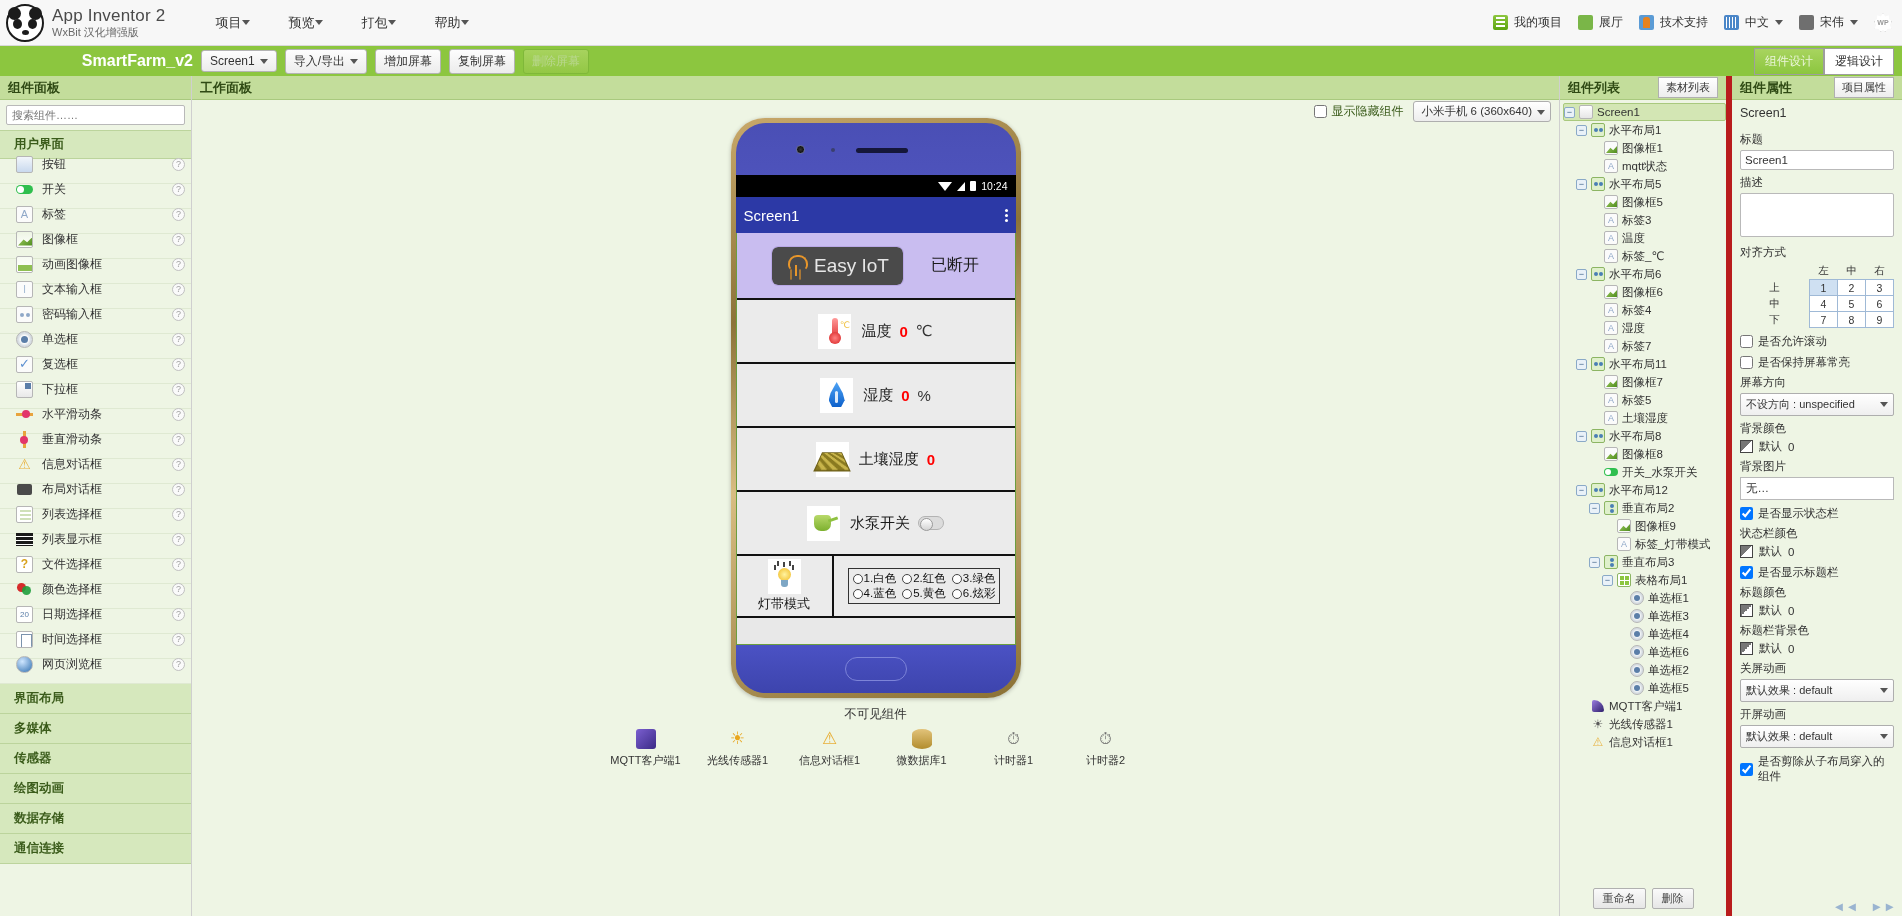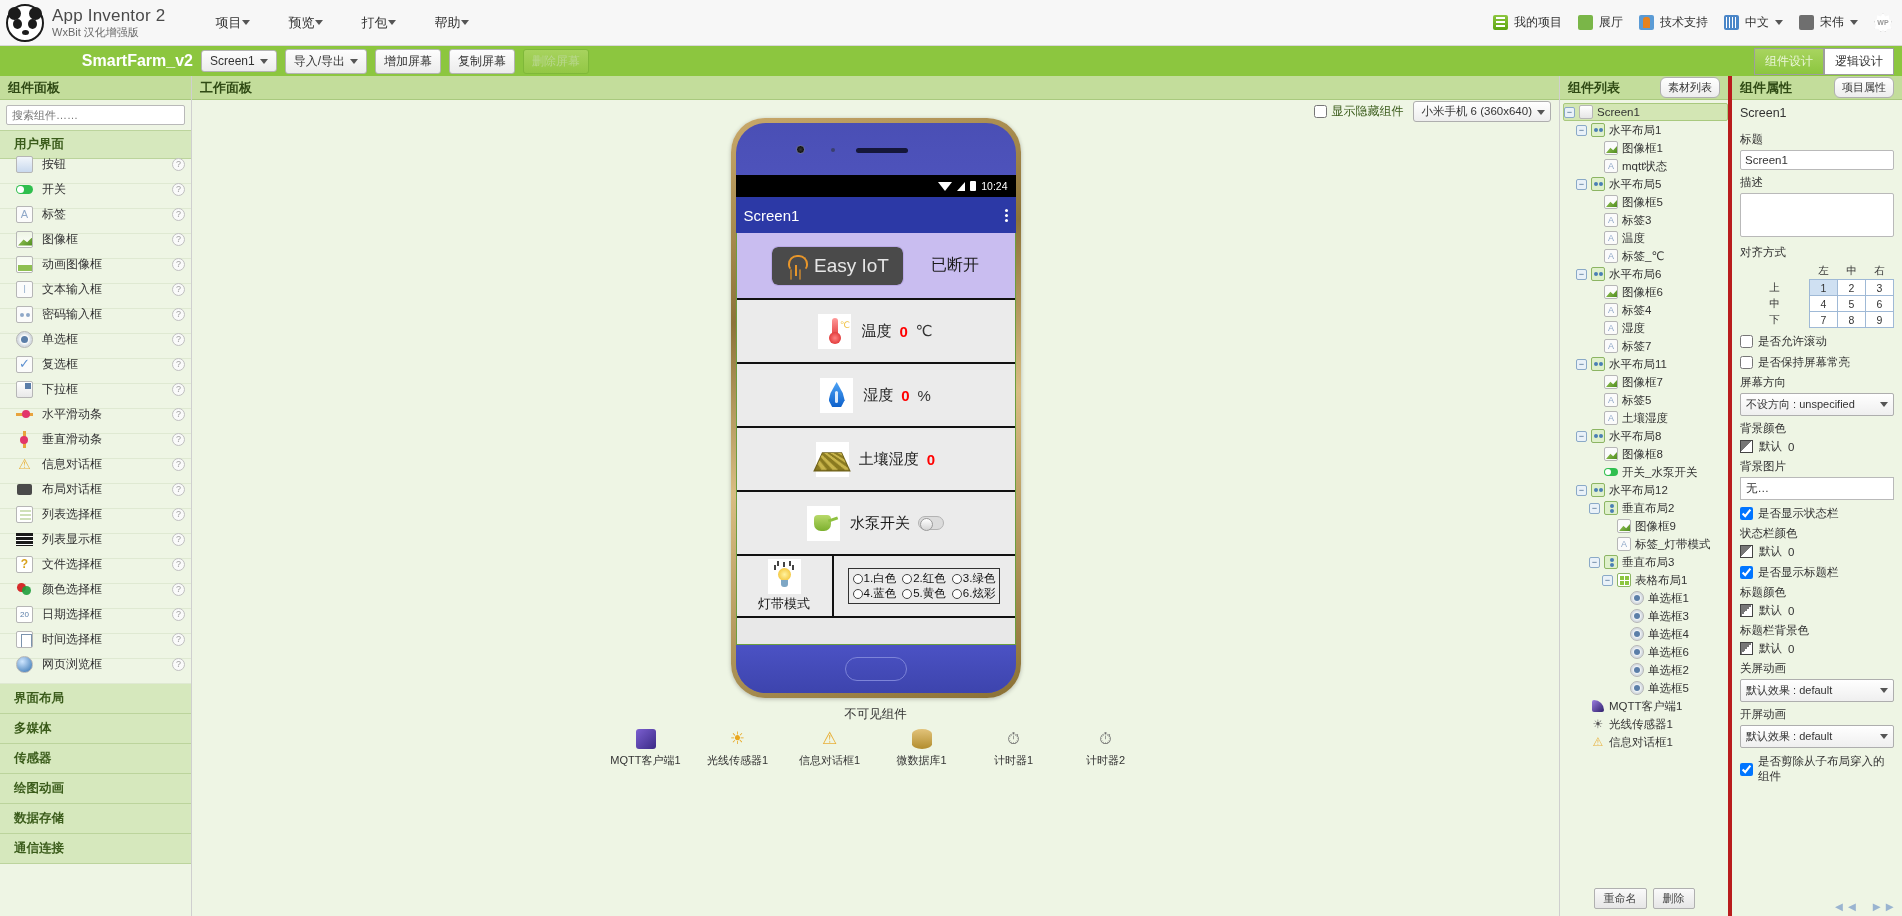--- a/index.html
+++ b/index.html
@@ -102,21 +102,21 @@
   
   .main { position:absolute; left:0; top:76px; width:1902px; height:840px; display:flex; }
 
   .panel-hdr {
     background:#c3dd9b; color:#2f4a14; font-size:13px; font-weight:bold;
     padding:5px 8px; height:24px; display:flex; align-items:center;
     border-bottom:1px solid #a9c97e;
   }
   .panel-hdr .hdr-btn {
     margin-left:auto; font-size:11px; font-weight:normal; background:linear-gradient(#fff,#ededed);
-    border:1px solid #b0b0b0; border-radius:6px; padding:2px 7px; color:#333; cursor:pointer;
+    border:1px solid #b0b0b0; border-radius:0; padding:2px 7px; color:#333; cursor:pointer;
   }
 
   
   .palette { width:192px; background:#eef5e4; border-right:1px solid #cfcfcf; overflow:hidden; flex:none;}
   .search-wrap { padding:5px 6px; background:#eef5e4; }
   .search-wrap input {
     width:100%; font-size:11px; padding:3px 5px; border:1px solid #b9b9b9; border-radius:2px;
     color:#8a8a8a; background:#fff; font-family:inherit;
   }
   .cat-hdr {
@@ -313,21 +313,21 @@
   .inv-item { width:70px; display:flex; flex-direction:column; align-items:center; gap:4px; cursor:pointer; }
   .inv-ic { width:20px; height:20px; position:relative; }
   .inv-name { font-size:11px; color:#333; white-space:nowrap; }
   .ic-mqtt { background:linear-gradient(135deg,#7b5fd0,#3b2a86); border-radius:3px; }
   .ic-light::after{content:"☀";position:absolute;inset:0;text-align:center;font-size:17px;color:#e8a61e;line-height:20px;}
   .ic-alert::after{content:"⚠";position:absolute;inset:0;text-align:center;font-size:17px;color:#e8b03a;line-height:20px;}
   .ic-db { background:linear-gradient(#e2c37a,#b28d2e); border-radius:50%/24%; }
   .ic-timer::after{content:"⏱";position:absolute;inset:0;text-align:center;font-size:16px;color:#6a6a6a;line-height:20px;}
 
   
-  .tree-panel { width:172px; background:#eef5e4; border-right:4px solid #b91c1c; flex:none;
+  .tree-panel { width:172px; background:#eef5e4; border-right:6px solid #b91c1c; flex:none;
                 display:flex; flex-direction:column; overflow:hidden; }
   .tree-body { flex:1; overflow:auto; padding:3px 0 0 3px; position:relative; }
   .tnode { display:flex; align-items:center; gap:4px; height:18px; white-space:nowrap; cursor:pointer; }
   .tnode.sel { background:#d3e6b4; border:1px solid #a9c97e; border-radius:2px; }
   .expander { width:11px; height:11px; border:1px solid #8aa9c7; background:#e9f1f8; border-radius:2px;
               font-size:9px; line-height:9px; text-align:center; color:#3b5e85; flex:none; }
   .expander.blank { border:none; background:transparent; }
   .tic { width:14px; height:14px; flex:none; border:1px solid #b6b6b6; background:#fbfbfb;
          border-radius:2px; position:relative; overflow:hidden; }
   .tic.ic-screen { background:linear-gradient(#fff,#e6e6e6); }

